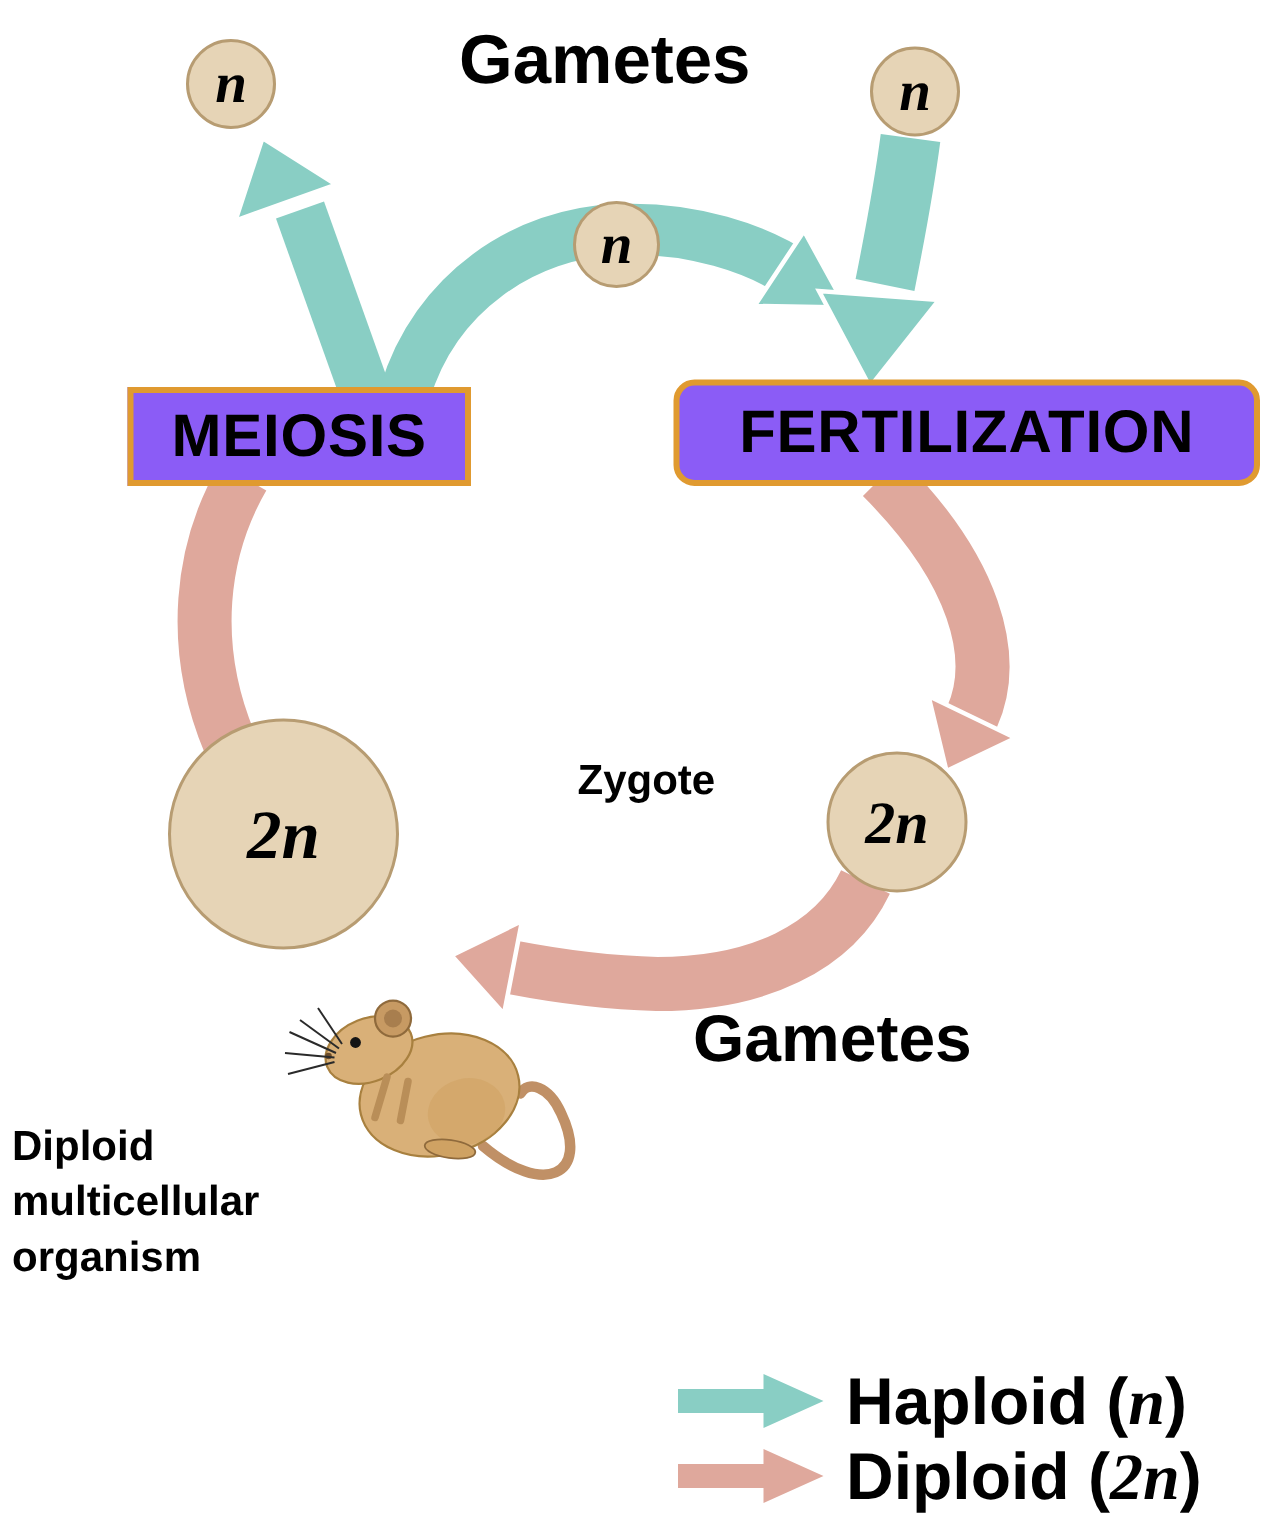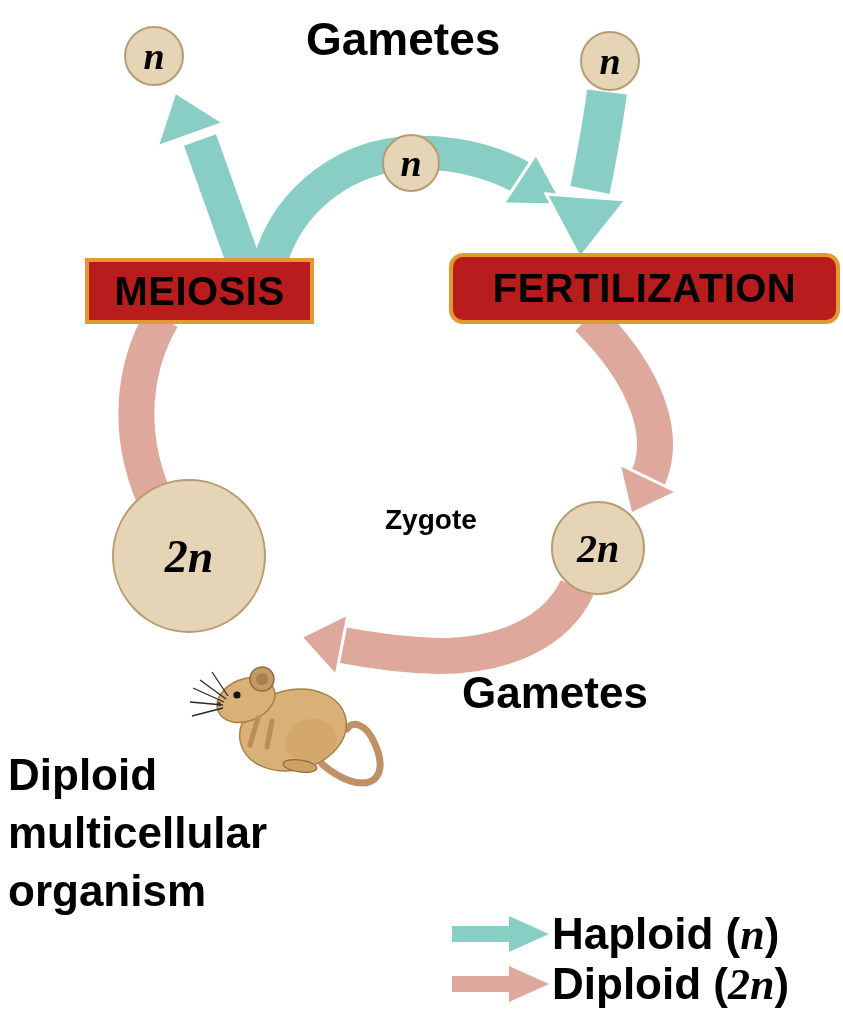--- a/index.html
+++ b/index.html
@@ -11,36 +11,36 @@
   .node { position:absolute; z-index:2; border-radius:50%;
           background:#e6d4b6; border:2px solid #b79c72;
           display:flex; align-items:center; justify-content:center;
           font-family:"Liberation Serif", serif; font-weight:bold; font-style:italic; }
   .node-gamete-left   { left:124px; top:26px;  width:60px;  height:60px;  font-size:38px; }
   .node-gamete-center { left:382px; top:134px; width:58px;  height:58px;  font-size:38px; }
   .node-gamete-right  { left:580px; top:31px;  width:60px;  height:60px;  font-size:38px; }
   .node-zygote        { left:551px; top:501px; width:94px;  height:94px;  font-size:40px; }
   .node-organism      { left:112px; top:479px; width:154px; height:154px; font-size:46px; }
 
-  .stage { position:absolute; z-index:3; background:#b91c1c; border:4px solid #e09a30;
+  .stage { position:absolute; z-index:3; background:#8b5cf6; border:4px solid #e09a30;
            display:flex; align-items:center; justify-content:center;
            font-weight:bold; font-size:40px; letter-spacing:0.5px; }
   .stage-meiosis       { left:85px;  top:258px; width:229px; height:66px; }
   .stage-fertilization { left:449px; top:253px; width:391px; height:71px;border-radius:14px; }
 
   .lbl { position:absolute; z-index:3; font-weight:bold; white-space:nowrap; }
   .lbl-gametes  { left:306px; top:12px;  font-size:46px; }
   .lbl-zygote   { left:385px; top:504px; font-size:28px; }
   .lbl-mitosis  { left:462px; top:668px; font-size:44px; }
-  .lbl-organism { left:8px;   top:746px; font-size:44px; line-height:1.32; }
+  .lbl-organism { left:8px;   top:746px; font-size:28px; line-height:1.32; }
   .lbl-panel    { left:8px;   top:946px; font-size:44px; }
 
   .legend { position:absolute; z-index:3; left:452px; top:910px;
             display:flex; flex-direction:column; gap:2px; }
-  .legend-row { display:flex; align-items:center; gap:0; height:48px; }
+  .legend-row { display:flex; align-items:center; gap:12px; height:48px; }
   .legend-text { font-weight:bold; font-size:44px; white-space:nowrap; }
   .sym { font-style:italic; font-family:"Liberation Serif", serif; }
 </style>
 </head>
 <body>
 
 <div class="canvas">
 
   <svg class="arrow-layer" width="843" height="1023" viewBox="0 0 843 1023">
 

